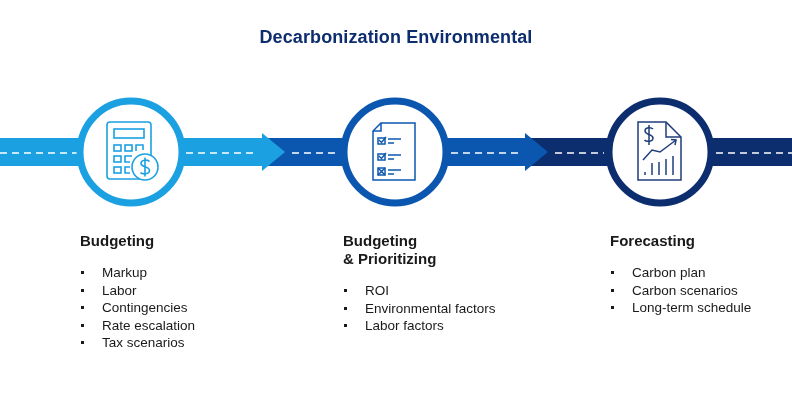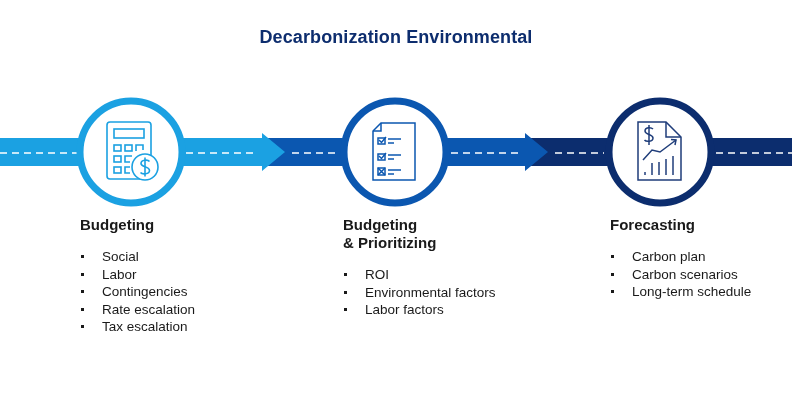--- a/index.html
+++ b/index.html
@@ -5,21 +5,21 @@
   html, body { margin: 0; padding: 0; }
   body {
     width: 792px; height: 400px; background: #ffffff; position: relative; overflow: hidden;
     font-family: "Liberation Sans", "DejaVu Sans", sans-serif;
   }
   .title {
     position: absolute; left: 0; top: 27px; width: 792px; text-align: center;
     font-size: 18px; font-weight: bold; color: #0d2d6e; letter-spacing: 0.1px;
   }
   .flow { position: absolute; left: 0; top: 0; }
-  .col { position: absolute; top: 216px; color: #1a1a1a; }
+  .col { position: absolute; top: 232px; color: #1a1a1a; }
   .col h2 {
     margin: 0; font-size: 15px; font-weight: bold; line-height: 18px; color: #1a1a1a;
   }
   .col ul { list-style: none; margin: 0; padding: 0; }
   .col li {
     position: relative; font-size: 13.5px; line-height: 17.5px; padding-left: 22px; color: #1a1a1a;
   }
   .col li::before {
     content: ""; position: absolute; left: 1px; top: 7px; width: 3px; height: 3px; background: #1a1a1a;
   }
@@ -110,25 +110,25 @@
       <line x1="659" y1="162" x2="659" y2="175"></line>
       <line x1="666" y1="159" x2="666" y2="175"></line>
       <line x1="673" y1="156" x2="673" y2="175"></line>
     </g>
   </g>
 </svg>
 
 <div class="col" id="col-budgeting">
   <h2>Budgeting</h2>
   <ul>
-    <li>Social</li>
+    <li>Markup</li>
     <li>Labor</li>
     <li>Contingencies</li>
     <li>Rate escalation</li>
-    <li>Tax escalation</li>
+    <li>Tax scenarios</li>
   </ul>
 </div>
 
 <div class="col" id="col-planning">
   <h2>
     <span>Budgeting</span><br>
     <span>&amp; Prioritizing</span>
   </h2>
   <ul>
     <li>ROI</li>

